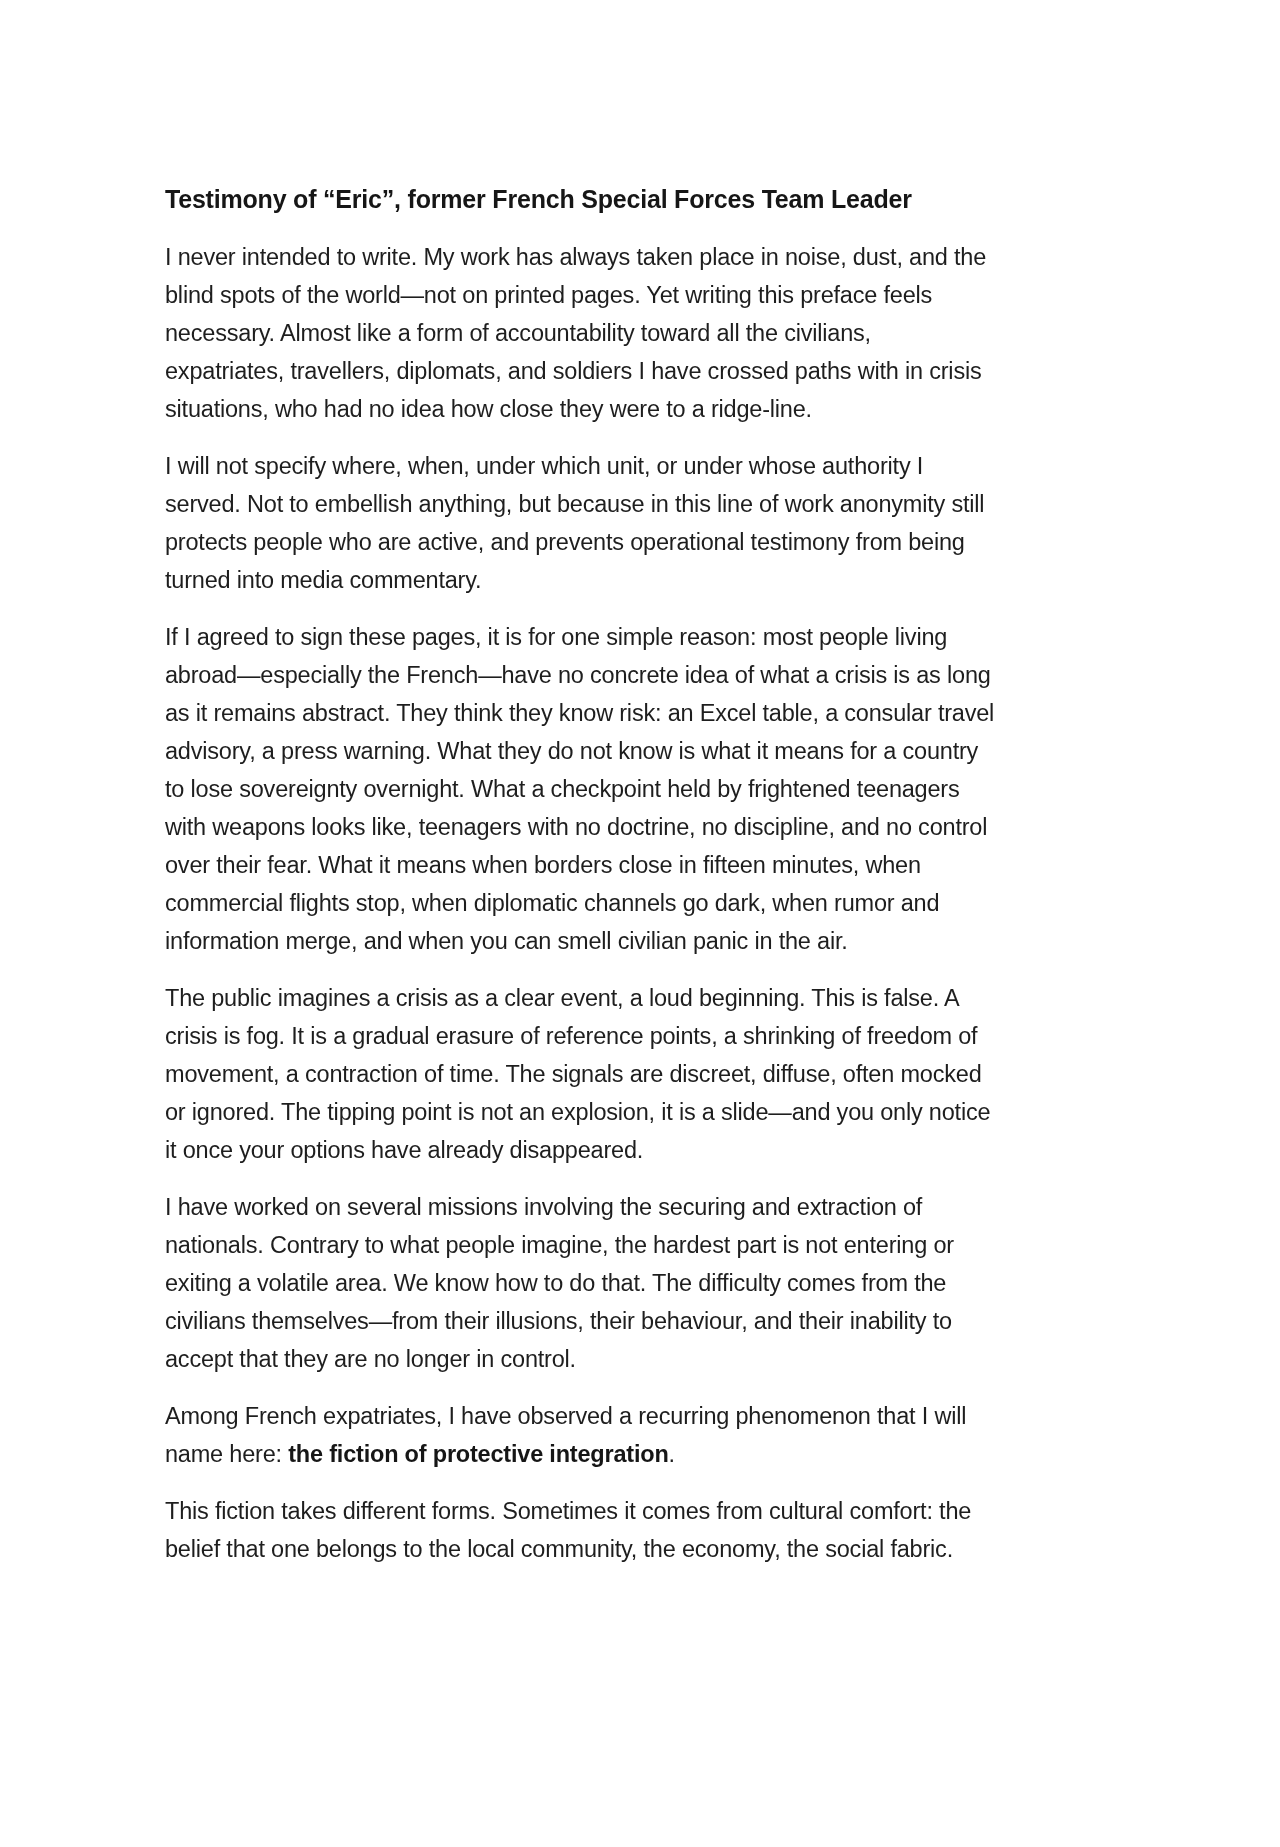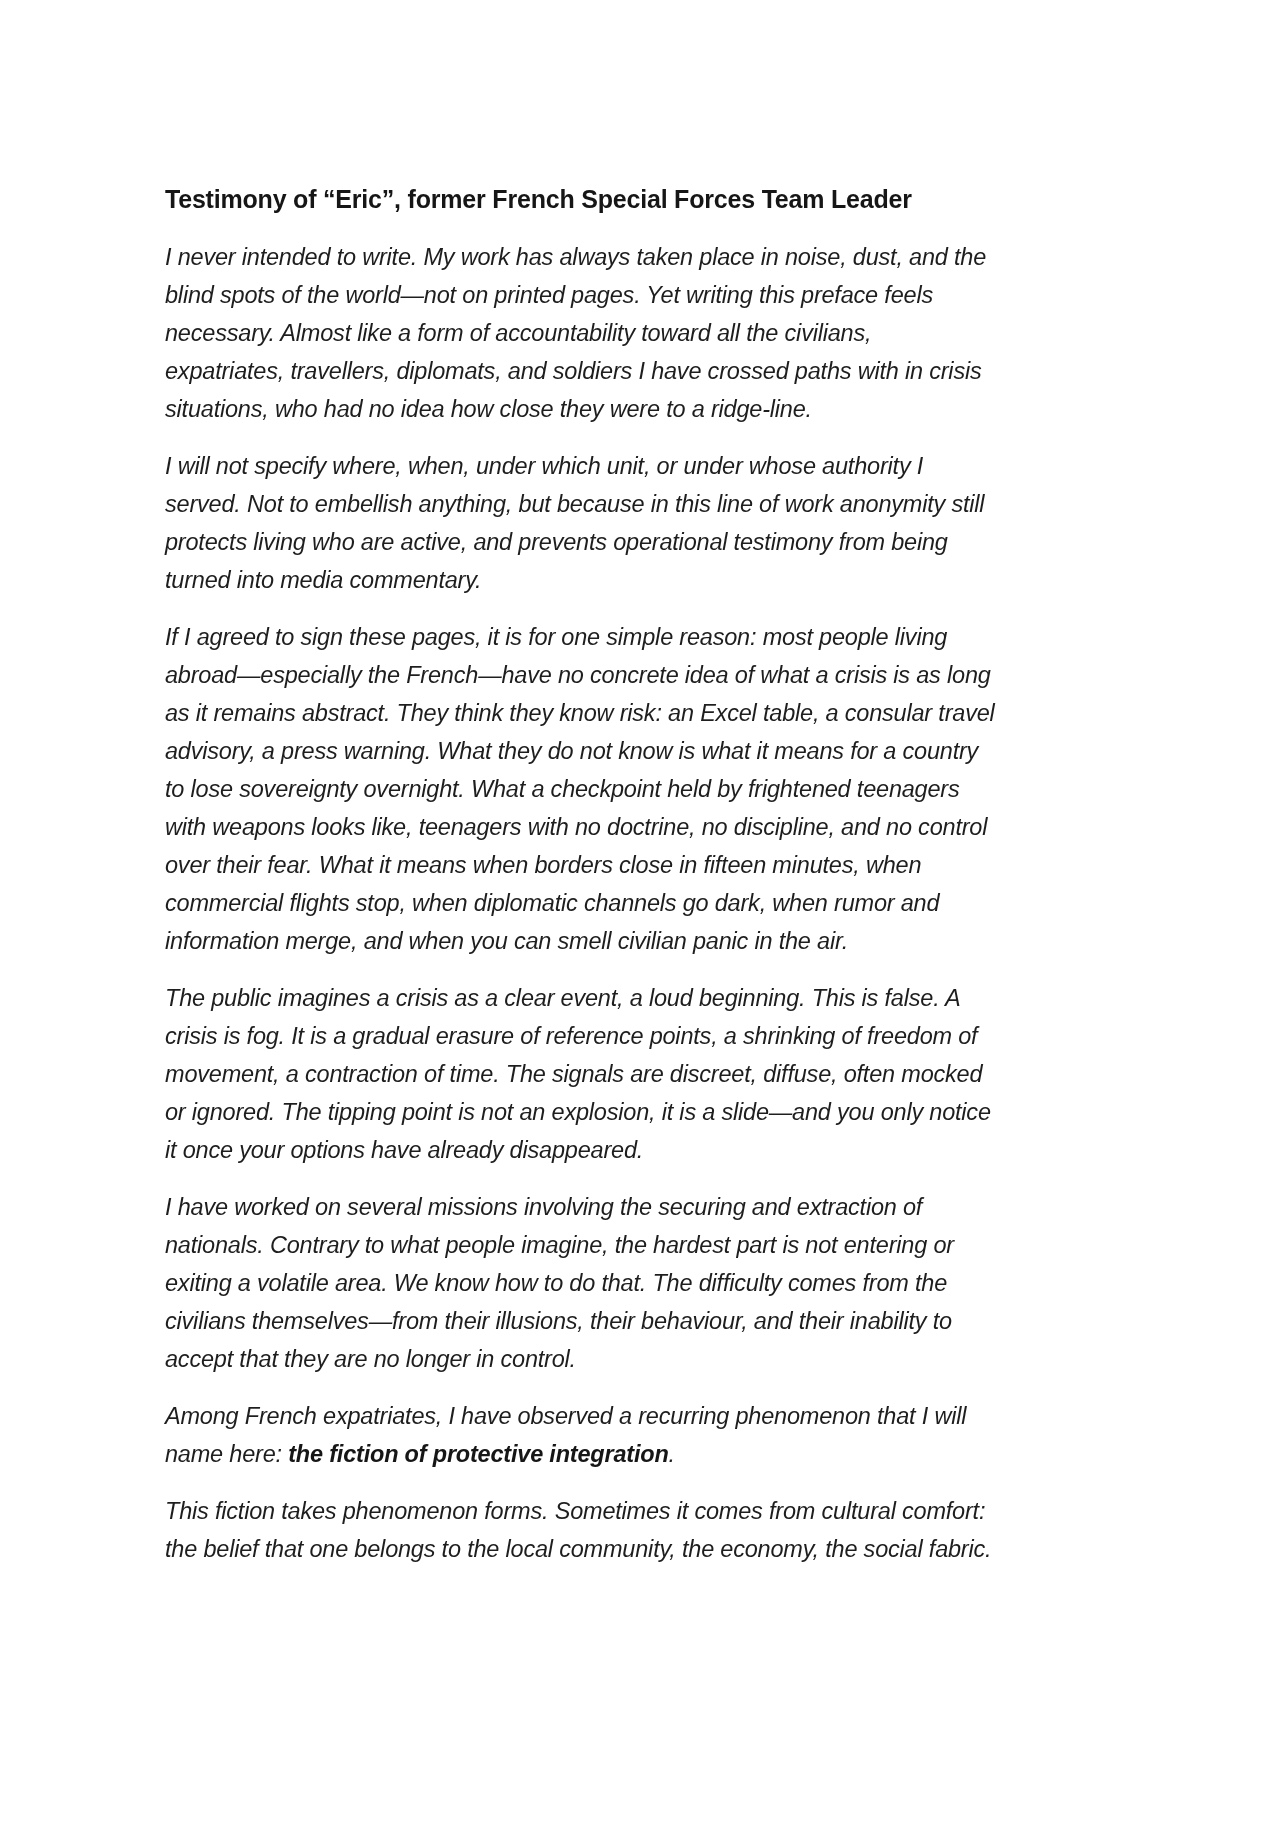--- a/index.html
+++ b/index.html
@@ -28,43 +28,42 @@
     letter-spacing: -0.2px;
     margin: 0 0 20px 0;
     color: #161616;
   }
   .para {
     font-size: 23.5px;
     line-height: 38px;
     letter-spacing: -0.2px;
     margin: 12px 0 19px 0;
     color: #1e1e1e;
-    font-style: italic;
   }
   .para strong {
     font-weight: 700;
     color: #161616;
     text-align: center;
   }
 </style>
 </head>
 <body>
 
 <div class="page">
 
   <h1 class="doc-title">Testimony of “Eric”, former French Special Forces Team Leader</h1>
 
   <p class="para">I never intended to write. My work has always taken place in noise, dust, and the blind spots of the world—not on printed pages. Yet writing this preface feels necessary. Almost like a form of accountability toward all the civilians, expatriates, travellers, diplomats, and soldiers I have crossed paths with in crisis situations, who had no idea how close they were to a ridge-line.</p>
 
-  <p class="para">I will not specify where, when, under which unit, or under whose authority I served. Not to embellish anything, but because in this line of work anonymity still protects living who are active, and prevents operational testimony from being turned into media commentary.</p>
+  <p class="para">I will not specify where, when, under which unit, or under whose authority I served. Not to embellish anything, but because in this line of work anonymity still protects people who are active, and prevents operational testimony from being turned into media commentary.</p>
 
   <p class="para">If I agreed to sign these pages, it is for one simple reason: most people living abroad—especially the French—have no concrete idea of what a crisis is as long as it remains abstract. They think they know risk: an Excel table, a consular travel advisory, a press warning. What they do not know is what it means for a country to lose sovereignty overnight. What a checkpoint held by frightened teenagers with weapons looks like, teenagers with no doctrine, no discipline, and no control over their fear. What it means when borders close in fifteen minutes, when commercial flights stop, when diplomatic channels go dark, when rumor and information merge, and when you can smell civilian panic in the air.</p>
 
 
   <p class="para">The public imagines a crisis as a clear event, a loud beginning. This is false. A crisis is fog. It is a gradual erasure of reference points, a shrinking of freedom of movement, a contraction of time. The signals are discreet, diffuse, often mocked or ignored. The tipping point is not an explosion, it is a slide—and you only notice it once your options have already disappeared.</p>
 
   <p class="para">I have worked on several missions involving the securing and extraction of nationals. Contrary to what people imagine, the hardest part is not entering or exiting a volatile area. We know how to do that. The difficulty comes from the civilians themselves—from their illusions, their behaviour, and their inability to accept that they are no longer in control.</p>
 
   <p class="para"><span>Among French expatriates, I have observed a recurring phenomenon that I will name here: </span><strong>the fiction of protective integration</strong><span>.</span></p>
 
-  <p class="para">This fiction takes phenomenon forms. Sometimes it comes from cultural comfort: the belief that one belongs to the local community, the economy, the social fabric.</p>
+  <p class="para">This fiction takes different forms. Sometimes it comes from cultural comfort: the belief that one belongs to the local community, the economy, the social fabric.</p>
 
 </div>
 
 </body></html>

